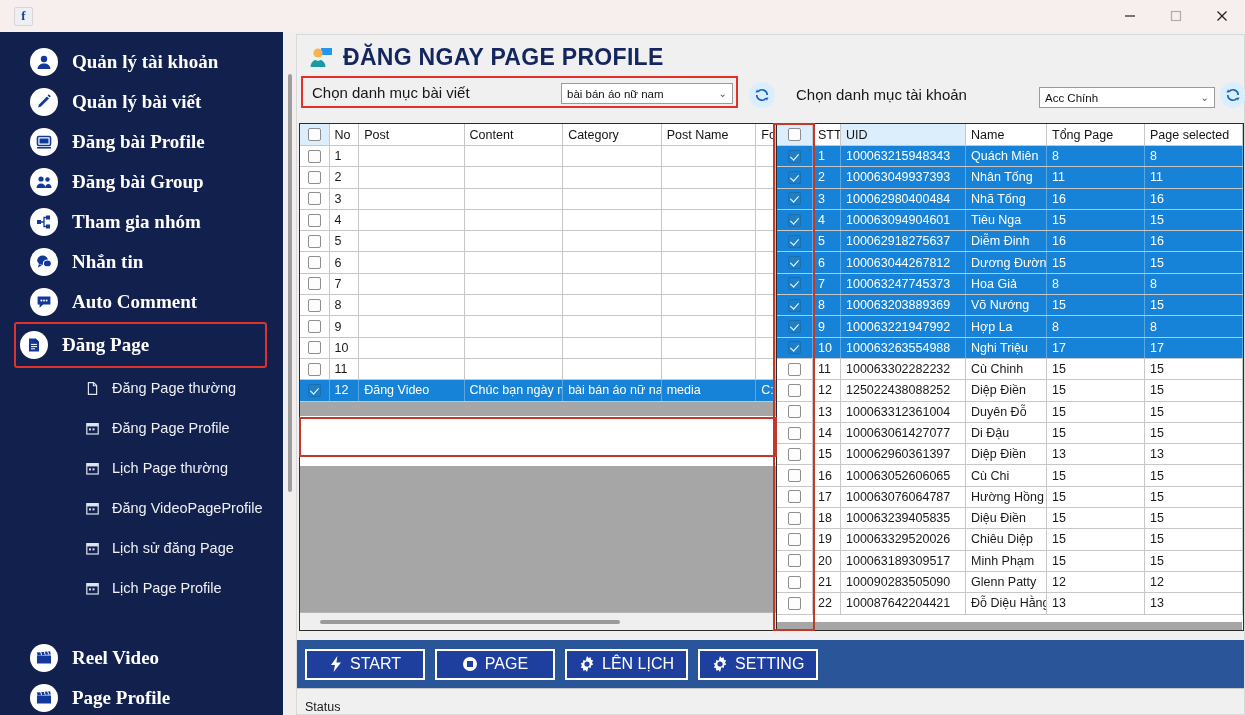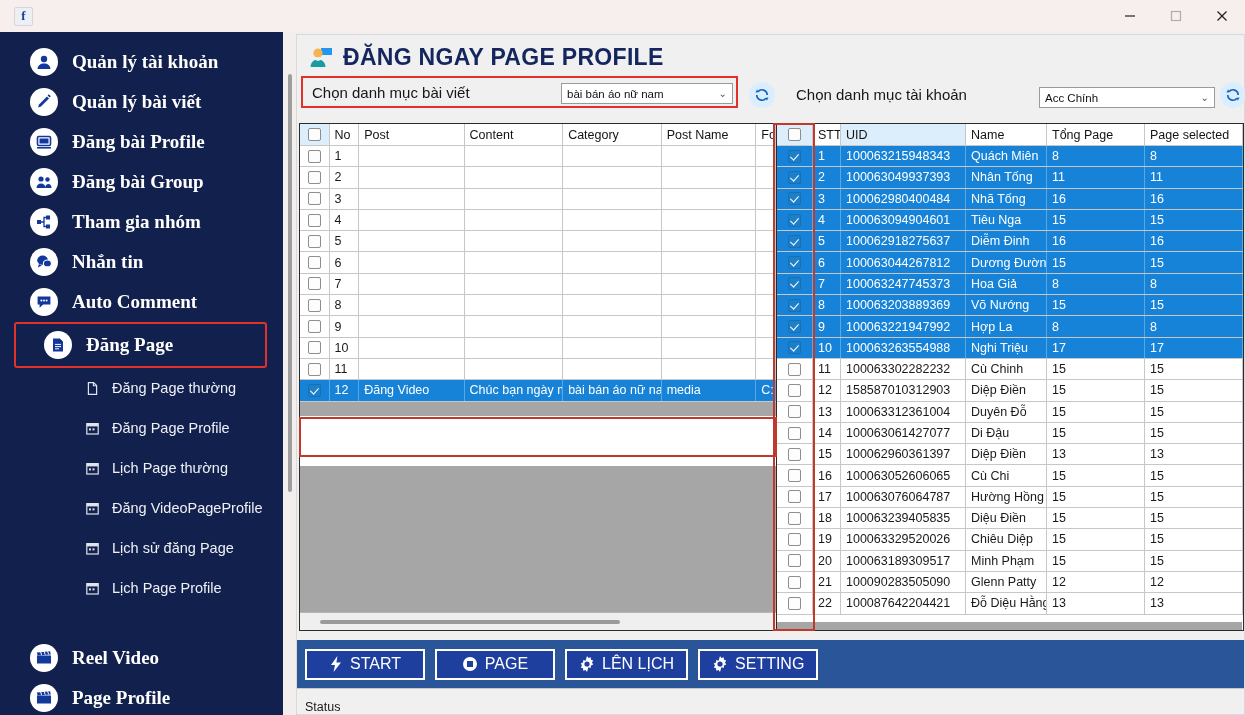--- a/index.html
+++ b/index.html
@@ -41,21 +41,21 @@
   }
   .menu-item .ic{
     width:28px;height:28px;border-radius:50%;background:#ffffff;
     display:flex;align-items:center;justify-content:center;flex:none;margin-right:14px;
   }
   .menu-item .lbl{
     font-family:"Liberation Serif",serif;font-weight:bold;font-size:19px;color:#ffffff;
     white-space:nowrap;
   }
   .menu-item.highlight{
-    margin-left:14px;margin-right:16px;padding-left:28px;
+    margin-left:14px;margin-right:16px;padding-left:4px;
     border:2px solid #e0322a;border-radius:3px;height:46px;
   }
   .sub-item{
     display:flex;align-items:center;height:40px;padding-left:84px;box-sizing:border-box;
   }
   .sub-item .sic{
     width:17px;height:17px;flex:none;margin-right:11px;display:flex;
     align-items:center;justify-content:center;
   }
   .sub-item .slbl{font-size:14.5px;color:#eef0f6;white-space:nowrap;}
@@ -697,21 +697,21 @@
             <div class="gc" style="width: 125px;">100063302282232</div>
             <div class="gc" style="width: 81px;">Cù Chinh</div>
             <div class="gc" style="width: 98px;">15</div>
             <div class="gc" style="width: 98px;">15</div>
           </div>
           <div class="grow">
             <div class="gc cb" style="width: 36px;">
               <span class="chk"></span>
             </div>
             <div class="gc" style="width: 28px;">12</div>
-            <div class="gc" style="width: 125px;">158587010312903</div>
+            <div class="gc" style="width: 125px;">125022438088252</div>
             <div class="gc" style="width: 81px;">Diệp Điền</div>
             <div class="gc" style="width: 98px;">15</div>
             <div class="gc" style="width: 98px;">15</div>
           </div>
           <div class="grow">
             <div class="gc cb" style="width: 36px;">
               <span class="chk"></span>
             </div>
             <div class="gc" style="width: 28px;">13</div>
             <div class="gc" style="width: 125px;">100063312361004</div>

